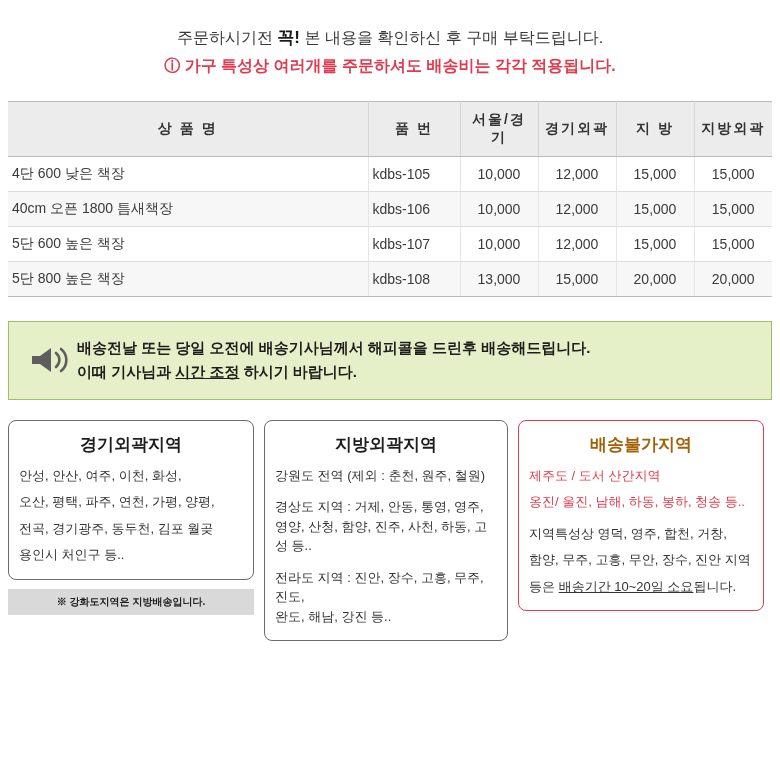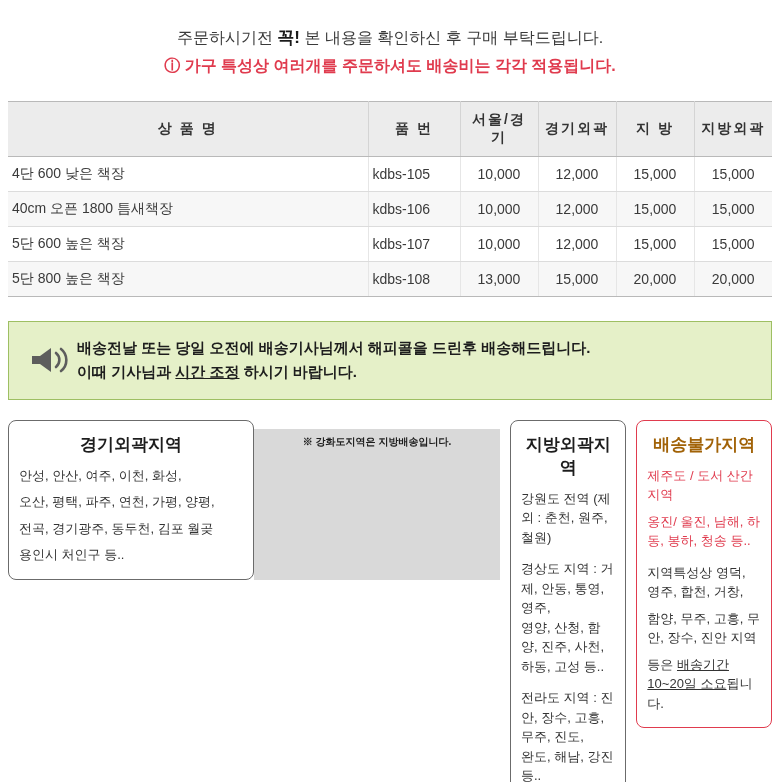--- a/index.html
+++ b/index.html
@@ -130,21 +130,21 @@
     align-items: flex-start;
   }
   .rbox {
     border: 1px solid #6b6b6b;
     border-radius: 8px;
     padding: 12px 10px 14px 10px;
     background: #fff;
     position: relative;
   }
   .rbox.b1 { width: 246px; min-height: 140px; }
-  .rbox.b2 { width: 208px; min-height: 175px; }
+  .rbox.b2 { width: 244px; min-height: 175px; }
   .rbox.b3 { width: 246px; min-height: 175px; border-color: #e03b4e; }
   .rbox h3 {
     margin: 0 0 10px 0;
     text-align: center;
     font-size: 17px;
     font-weight: bold;
     color: #1d1d1d;
   }
   .rbox.b3 h3 { color: #a16207; }
   .rbox p {
@@ -159,21 +159,21 @@
   .box1-note {
     margin-top: 9px;
     font-size: 10px;
     font-weight: bold;
     color: #1d1d1d;
     background: #d9d9d9;
     padding: 6px 8px;
     text-align: center;
     width: 246px;
   }
-  .col { display: flex; flex-direction: row; border-radius: 17px; }
+  .col { display: flex; flex-direction: column; border-radius: 17px; }
 </style>
 </head>
 <body>
 
 <div class="page">
 
 
   <div class="sub1">
     <span>주문하시기전 </span><span class="em">꼭!</span><span> 본 내용을 확인하신 후 구매 부탁드립니다.</span>
   </div>

